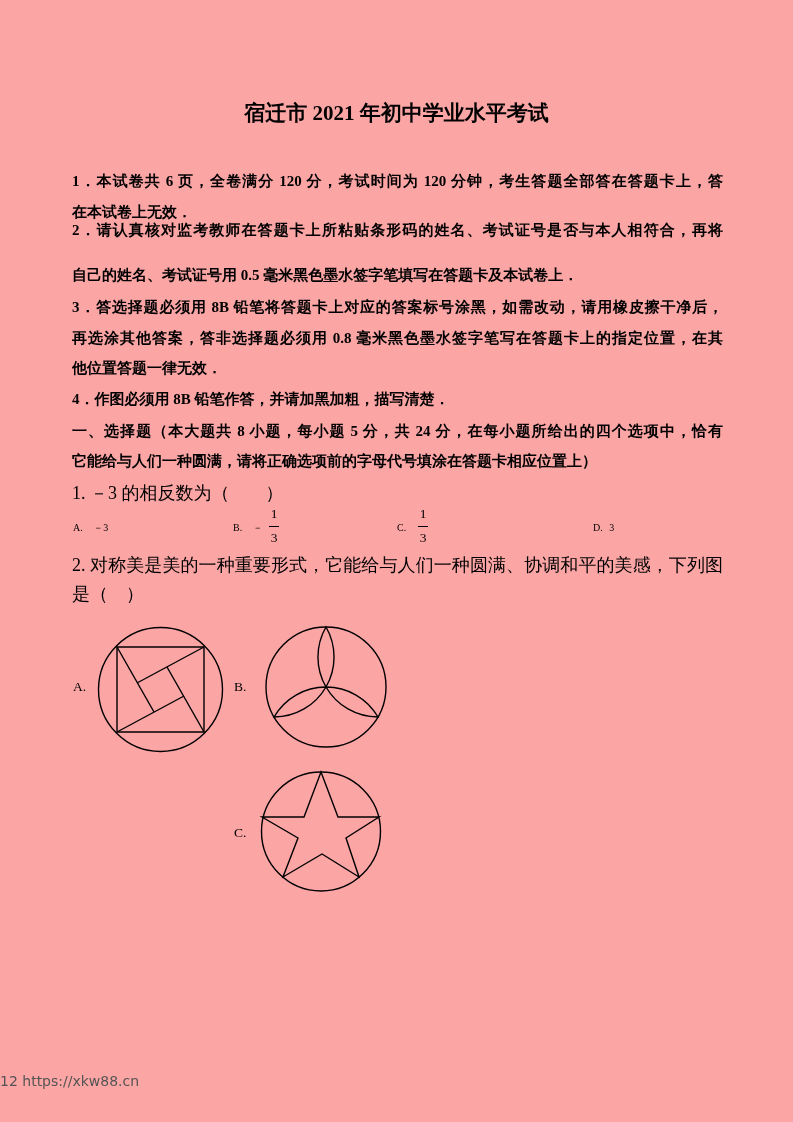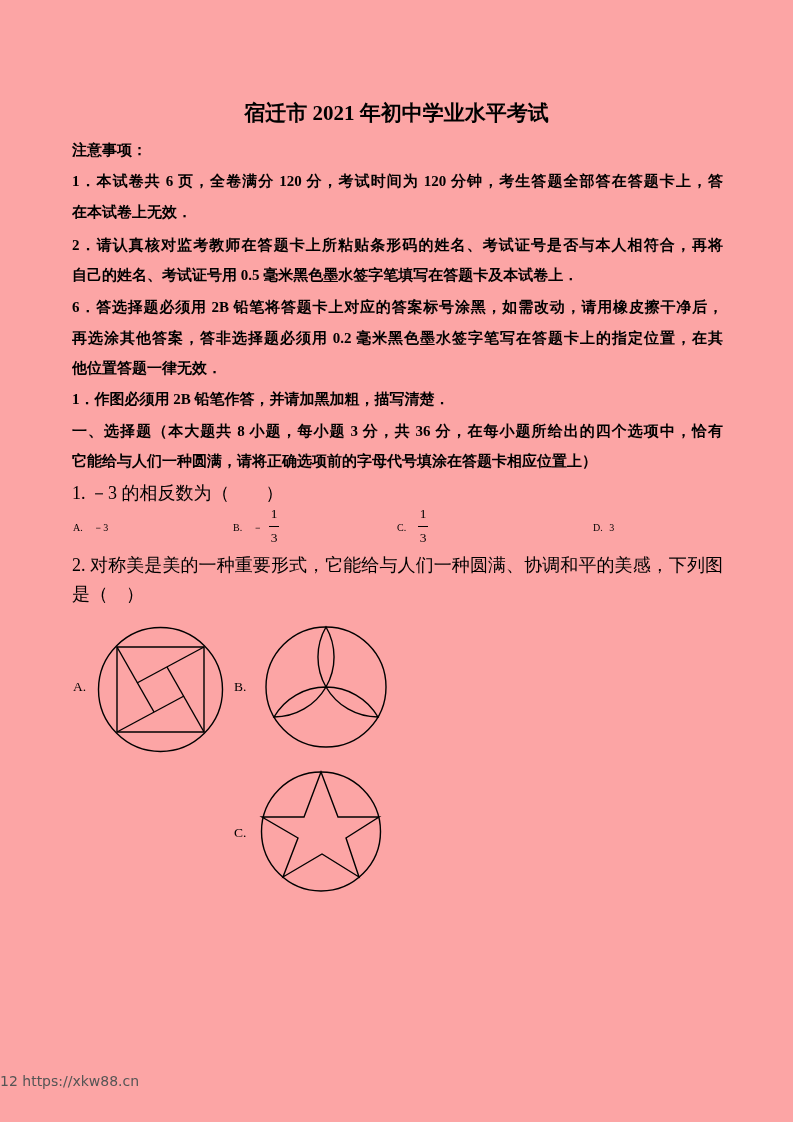--- a/index.html
+++ b/index.html
@@ -71,35 +71,34 @@
     white-space: nowrap;
   }
 </style>
 </head>
 <body>
 
 <div class="page">
 
   <div class="title">宿迁市 2021 年初中学业水平考试</div>
 
-  <div class="line bold left" style="top:139px;">注意事项：</div>
 
   <div class="line bold just" style="top:170px;">1．本试卷共 6 页，全卷满分 120 分，考试时间为 120 分钟，考生答题全部答在答题卡上，答</div>
   <div class="line bold left" style="top:201px;">在本试卷上无效．</div>
 
-  <div class="line bold just" style="top:234px;">2．请认真核对监考教师在答题卡上所粘贴条形码的姓名、考试证号是否与本人相符合，再将</div>
+  <div class="line bold just" style="top:219px;">2．请认真核对监考教师在答题卡上所粘贴条形码的姓名、考试证号是否与本人相符合，再将</div>
   <div class="line bold left" style="top:264px;">自己的姓名、考试证号用 0.5 毫米黑色墨水签字笔填写在答题卡及本试卷上．</div>
 
-  <div class="line bold just" style="top:296px;">6．答选择题必须用 2B 铅笔将答题卡上对应的答案标号涂黑，如需改动，请用橡皮擦干净后，</div>
-  <div class="line bold just" style="top:327px;">再选涂其他答案，答非选择题必须用 0.2 毫米黑色墨水签字笔写在答题卡上的指定位置，在其</div>
+  <div class="line bold just" style="top:296px;">3．答选择题必须用 8B 铅笔将答题卡上对应的答案标号涂黑，如需改动，请用橡皮擦干净后，</div>
+  <div class="line bold just" style="top:327px;">再选涂其他答案，答非选择题必须用 0.8 毫米黑色墨水签字笔写在答题卡上的指定位置，在其</div>
   <div class="line bold left" style="top:357px;">他位置答题一律无效．</div>
 
-  <div class="line bold left" style="top:388px;">1．作图必须用 2B 铅笔作答，并请加黑加粗，描写清楚．</div>
+  <div class="line bold left" style="top:388px;">4．作图必须用 8B 铅笔作答，并请加黑加粗，描写清楚．</div>
 
-  <div class="line bold just" style="top:420px;">一、选择题（本大题共 8 小题，每小题 3 分，共 36 分，在每小题所给出的四个选项中，恰有</div>
+  <div class="line bold just" style="top:420px;">一、选择题（本大题共 8 小题，每小题 5 分，共 24 分，在每小题所给出的四个选项中，恰有</div>
   <div class="line bold left" style="top:450px;">它能给与人们一种圆满，请将正确选项前的字母代号填涂在答题卡相应位置上）</div>
 
   <div class="line reg left" style="top:482px;">1. －3 的相反数为（　　）</div>
 
   <div class="opt" style="left:73px; top:517px;">
     <span>A.</span>
     <span style="margin-left:8px;">－3</span>
   </div>
 
   <div class="opt" style="left:233px; top:517px;">

